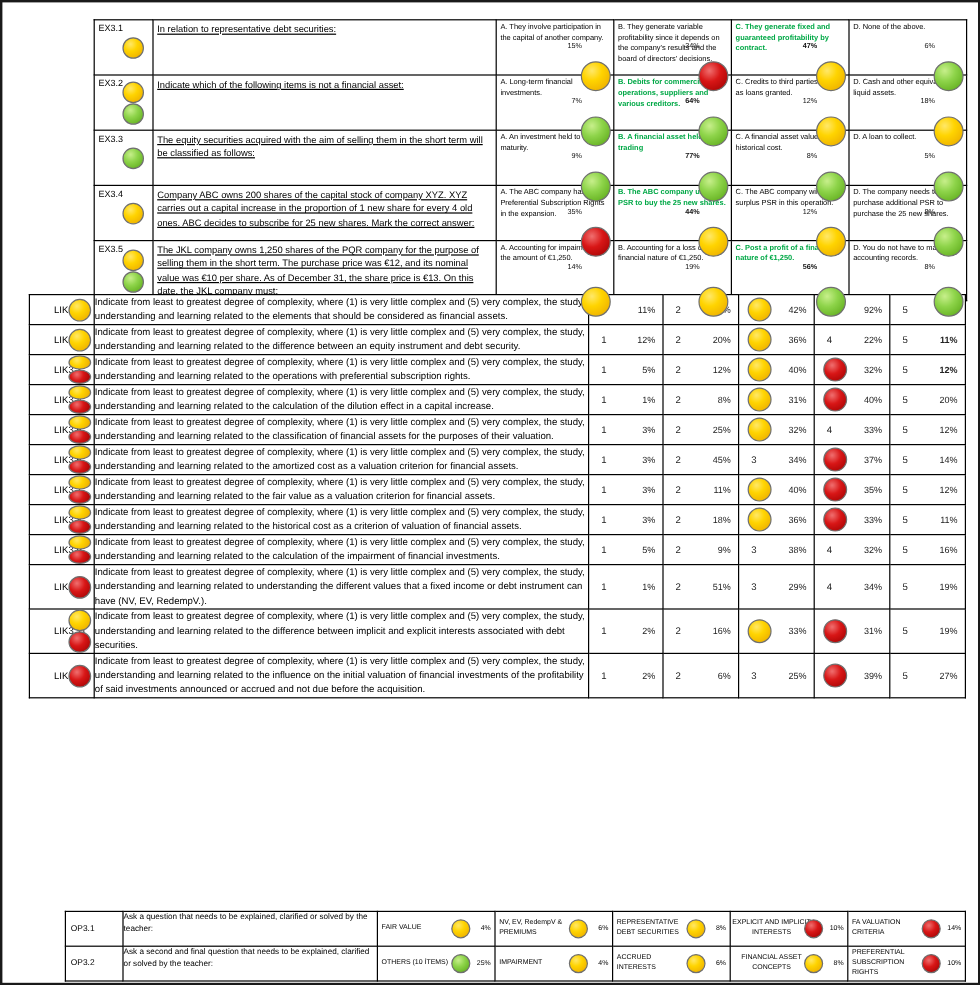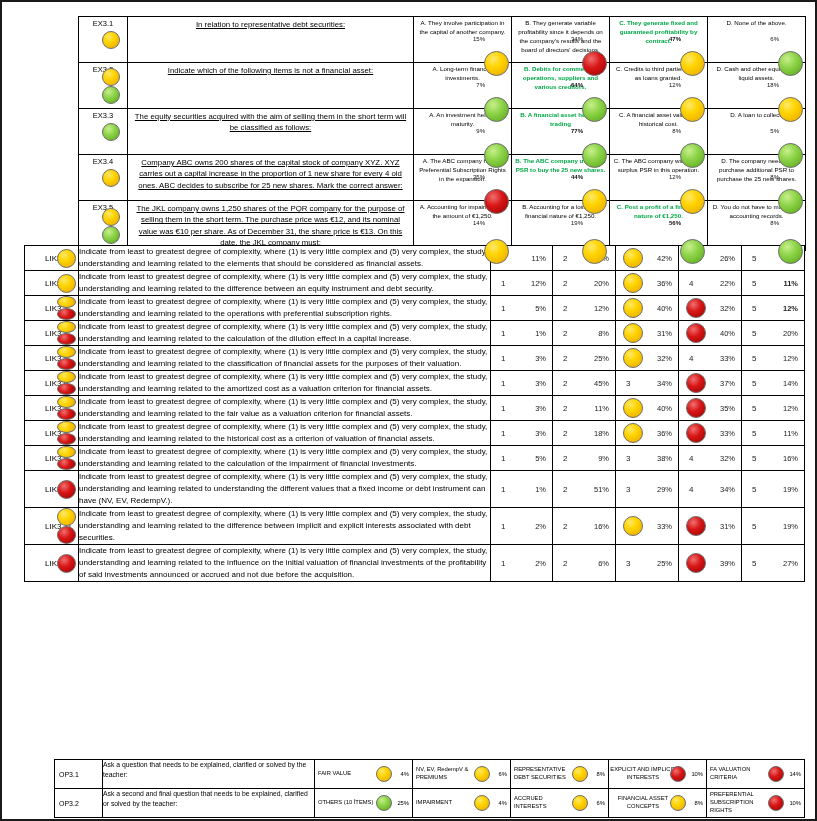--- a/index.html
+++ b/index.html
@@ -41,21 +41,21 @@
   }
   .dot.g {
     background: radial-gradient(circle at 36% 30%, #c8ef8c 0%, #8ed44a 40%, #56a513 100%);
   }
   .dot.r {
     background: radial-gradient(circle at 36% 30%, #f07070 0%, #d81616 42%, #9c0000 100%);
   }
 
   
   #ex-table { left: 76px; top: 14px; width: 727px; }
-  #ex-table td { height: 46px; text-align: center; }
+  #ex-table td { height: 46px; }
   .ex-code {
     font-size: 7.5px; color: #000;
     padding-top: 16px; padding-left: 4px;
     white-space: nowrap;
   }
   .ex-q {
     font-size: 7.8px; line-height: 1.45; color: #000;
     padding: 5px 4px 0 4px;
     text-decoration: underline;
   }
@@ -260,21 +260,21 @@
           <td class="num-cell">
             <span class="n">2</span>
             <span class="p">9%</span>
           </td>
           <td class="num-cell">
             <span class="dot y"></span>
             <span class="p">42%</span>
           </td>
           <td class="num-cell">
             <span class="n">4</span>
-            <span class="p">26%</span>
+            <span class="p">92%</span>
           </td>
           <td class="num-cell">
             <span class="n">5</span>
             <span class="p bold">12%</span>
           </td>
         </tr>
         <tr>
           <td class="lik-code-cell">
             <span class="lik-code">LIK3.2</span>
             <div class="lik-lights">

